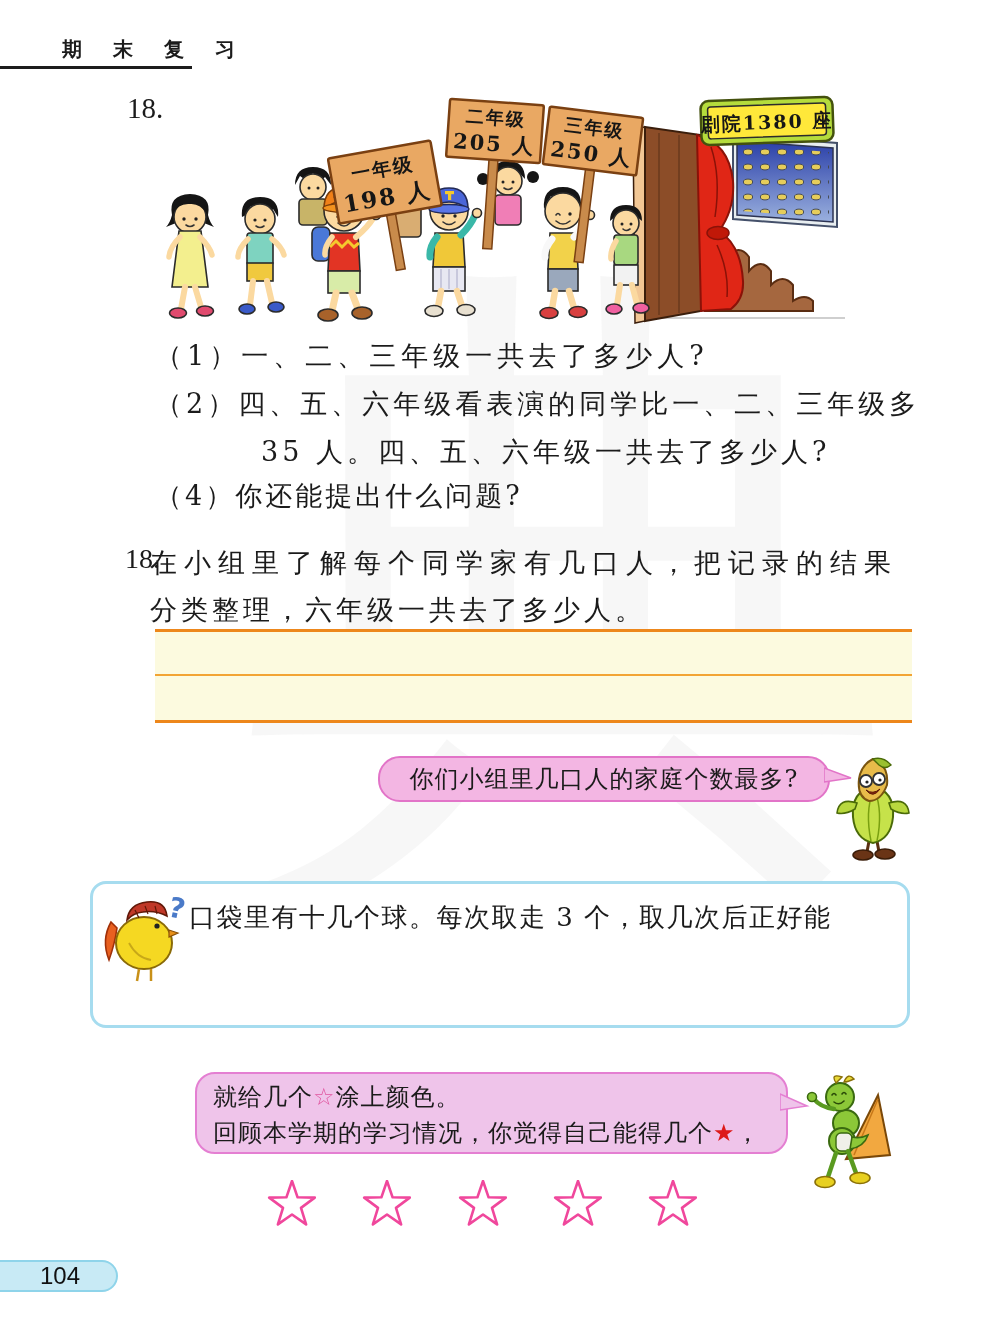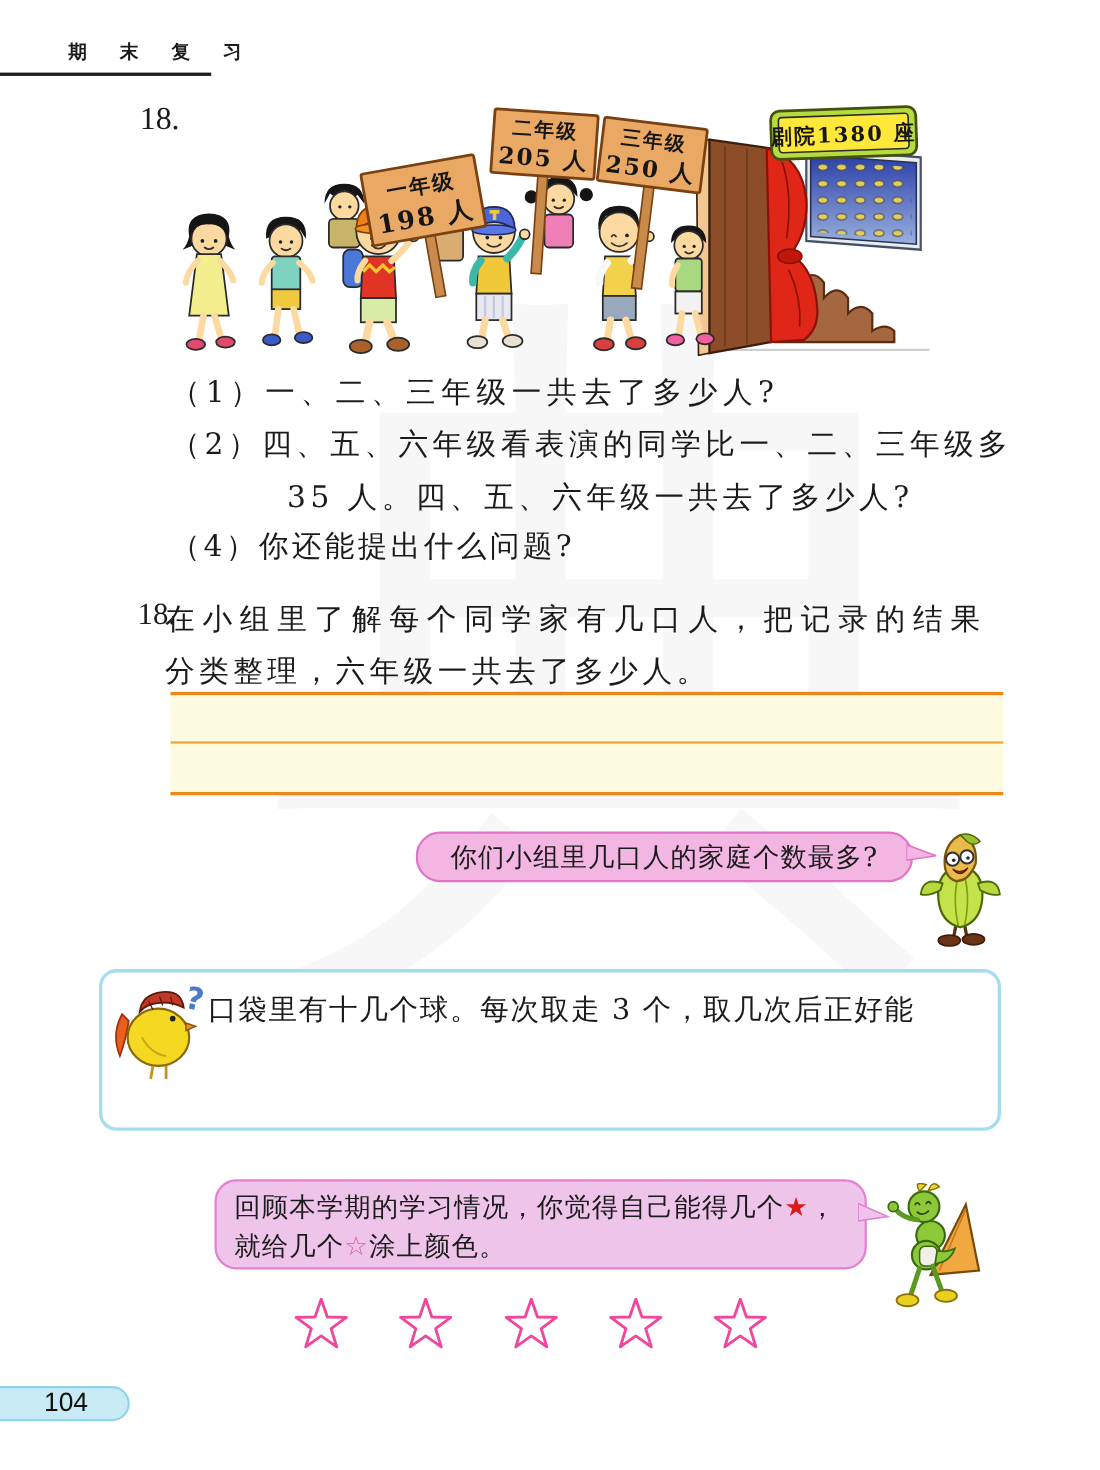--- a/index.html
+++ b/index.html
@@ -11,21 +11,21 @@
   .abs{position:absolute;}
   .nowrap{white-space:nowrap;}
   .qline{font-size:27px;}
   
   .watermark{
     font-size:660px;color:rgba(90,90,90,0.05);line-height:1;
     left:240px;top:260px;pointer-events:none;user-select:none;
     font-family:"DejaVu Sans","Liberation Sans",sans-serif;
   }
   
-  .hdr-title{left:62px;top:36px;font-size:17px;font-weight:600;letter-spacing:12px;}
+  .hdr-title{left:62px;top:36px;font-size:20px;font-weight:600;letter-spacing:12px;}
   .hdr-rule{left:0;top:66px;width:192px;height:3px;background:#1c1c1c;}
   .qnum{font-family:"Liberation Serif","DejaVu Serif",serif;margin-left:39px;}
   
   .note-area{
     left:155px;top:629px;width:757px;height:88px;
     background:#FCFADF;
     border-top:3px solid #ED871B;border-bottom:3px solid #ED871B;
   }
   .note-midline{position:absolute;left:0;top:42px;width:100%;height:2px;background:#F2A434;}
   
@@ -326,22 +326,22 @@
     <line x1="56" y1="18" x2="58" y2="26" stroke="#601808" stroke-width="1.2"></line>
     <circle cx="58" cy="38" r="2.6" fill="#222"></circle>
     <path d="M70,42 L79,45 L70,49 Z" fill="#E89018" stroke="#8a5008" stroke-width="1.2"></path>
     <line x1="40" y1="81" x2="38" y2="93" stroke="#C89018" stroke-width="2.5"></line>
     <line x1="52" y1="81" x2="52" y2="93" stroke="#C89018" stroke-width="2.5"></line>
   </svg>
   <div class="abs ballline" style="left:96px;top:16px;">口袋里有十几个球。每次取走 3 个，取几次后正好能</div>
 </div>
 
 <div class="abs bubble bubble2">
+  <div class="nowrap"><span>就给几个</span><span class="pink-star">☆</span><span>涂上颜色。</span></div>
   <div class="nowrap"><span>回顾本学期的学习情况，你觉得自己能得几个</span><span class="red-star">★</span><span>，</span></div>
-  <div class="nowrap"><span>就给几个</span><span class="pink-star">☆</span><span>涂上颜色。</span></div>
 </div>
 <svg class="abs" style="left:780px;top:1090px;" width="30" height="28" viewBox="0 0 30 28">
   <polygon points="0,4 27,16 0,20" fill="#EFC4EA" stroke="#E47FD2" stroke-width="1.5"></polygon>
 </svg>
 
 <svg class="abs" style="left:798px;top:1075px;" width="100" height="120" viewBox="0 0 100 120">
   <polygon points="80,20 92,80 48,84" fill="#F2A840" stroke="#7a4808" stroke-width="2"></polygon>
   <line x1="80" y1="24" x2="56" y2="80" stroke="#c87818" stroke-width="1.5"></line>
   <circle cx="48" cy="48" r="13" fill="#8CC838" stroke="#3a6a10" stroke-width="2"></circle>
   <circle cx="44" cy="66" r="13" fill="#8CC838" stroke="#3a6a10" stroke-width="2"></circle>

